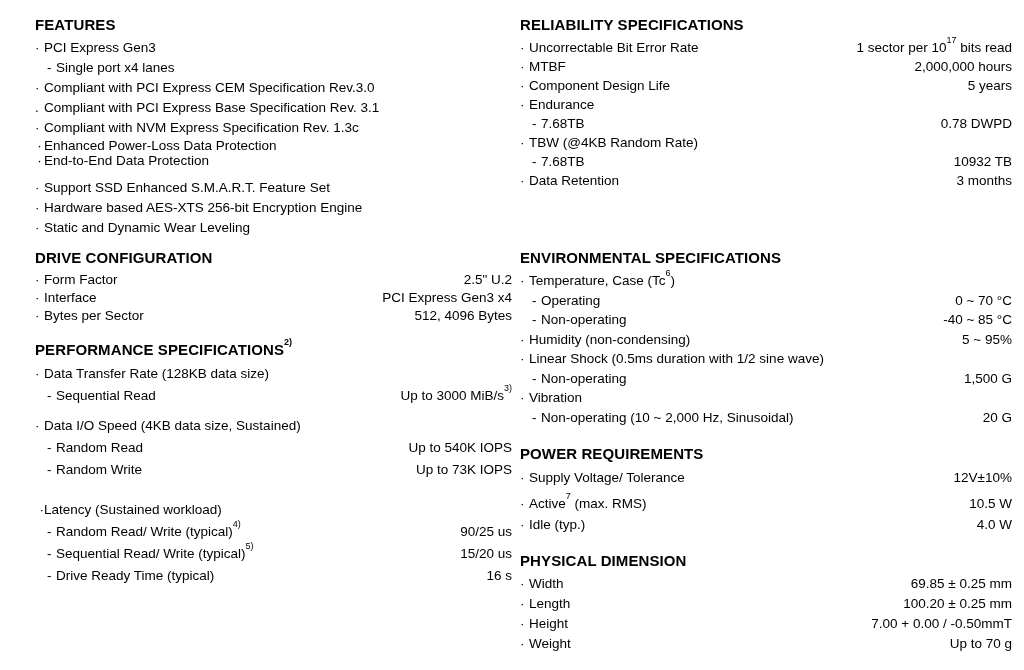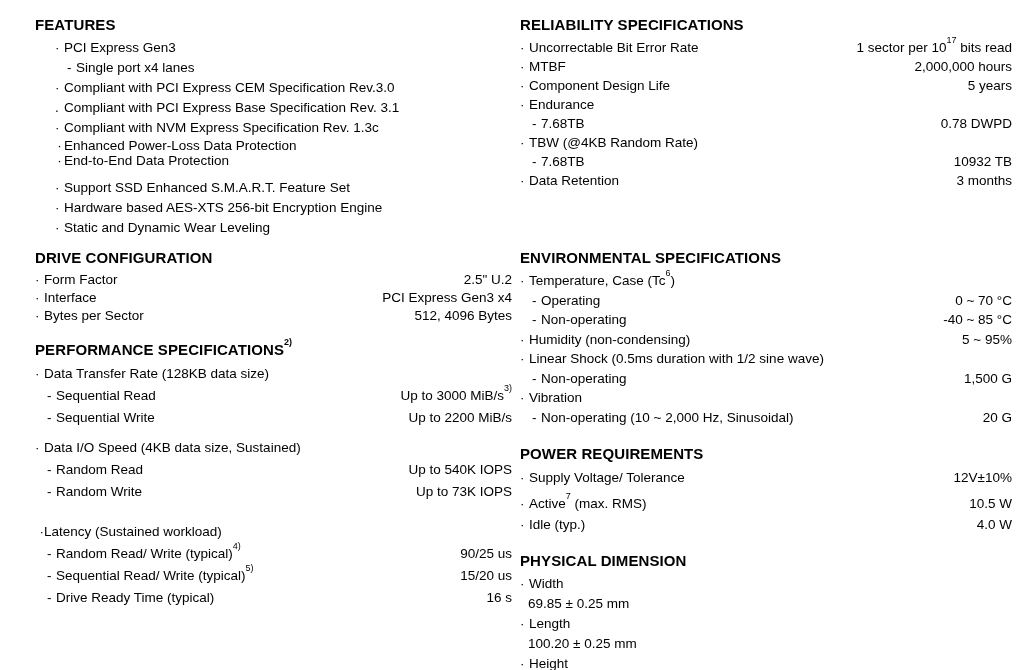--- a/index.html
+++ b/index.html
@@ -24,28 +24,28 @@
   .label{white-space:nowrap;}
   .value{white-space:nowrap;text-align:right;padding-left:8px;}
   .bullet{display:inline-block;min-width:9px;}
   .row.indent .label{padding-left:12px;}
 
   .row.tight{line-height:15px !important;text-align:center;}
   .row.break{margin-top:10px;}
   .row.break-lg{margin-top:18px;text-align:right;}
   .row.break-sm{margin-top:5px;}
 
-  .section-features .row{line-height:20px;margin-left:20px;}
+  .section-features .row{line-height:20px;}
   .section-drive .row{line-height:18px;}
   .section-performance .row{line-height:22px;}
   .section-performance .row.break{margin-top:8px;}
   .section-reliability .row{line-height:19px;}
   .section-environmental .row{line-height:19.5px;}
   .section-power .row{line-height:21px;}
-  .section-physical .row{line-height:20px;flex-direction:column;}
+  .section-physical .row{line-height:20px;}
 
   .col-left .section-drive{margin-top:11px;}
   .col-left .section-performance{margin-top:16px;}
   .col-right .section-environmental{margin-top:59px;}
   .col-right .section-power{margin-top:18px;}
   .col-right .section-physical{margin-top:17px;}
 </style>
 </head>
 <body>
 
@@ -101,24 +101,20 @@
       </div>
       <div class="section section-performance">
         <div class="section-title">PERFORMANCE SPECIFICATIONS<sup>2)</sup></div>
         <div class="row">
           <span class="label"><span class="bullet">· </span><span class="label-text">Data Transfer Rate (128KB data size)</span></span>
         </div>
         <div class="row indent">
           <span class="label"><span class="bullet">- </span><span class="label-text">Sequential Read</span></span>
           <span class="value">Up to 3000 MiB/s<sup>3)</sup></span>
         </div>
-        <div class="row indent">
-          <span class="label"><span class="bullet">- </span><span class="label-text">Sequential Write</span></span>
-          <span class="value">Up to 2200 MiB/s</span>
-        </div>
         <div class="row break">
           <span class="label"><span class="bullet">· </span><span class="label-text">Data I/O Speed (4KB data size, Sustained)</span></span>
         </div>
         <div class="row indent">
           <span class="label"><span class="bullet">- </span><span class="label-text">Random Read</span></span>
           <span class="value">Up to 540K IOPS</span>
         </div>
         <div class="row indent">
           <span class="label"><span class="bullet">- </span><span class="label-text">Random Write</span></span>
           <span class="value">Up to 73K IOPS</span>

